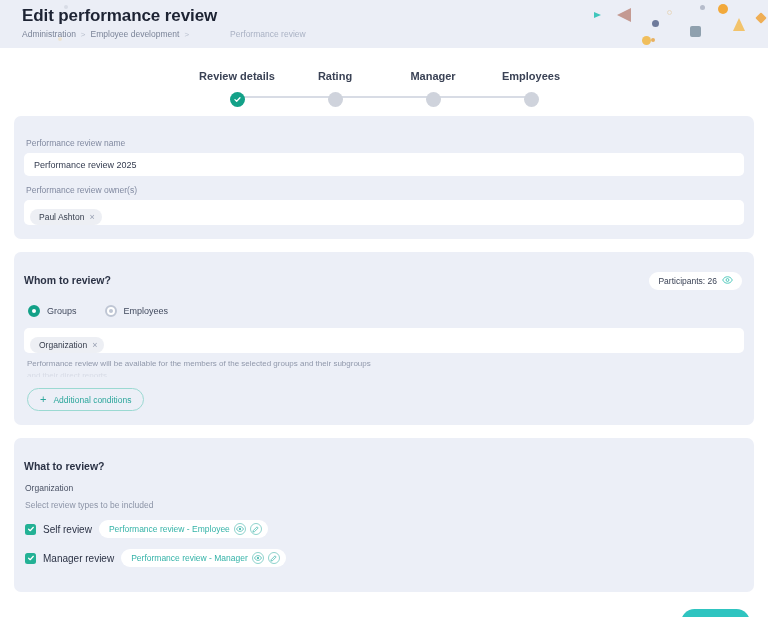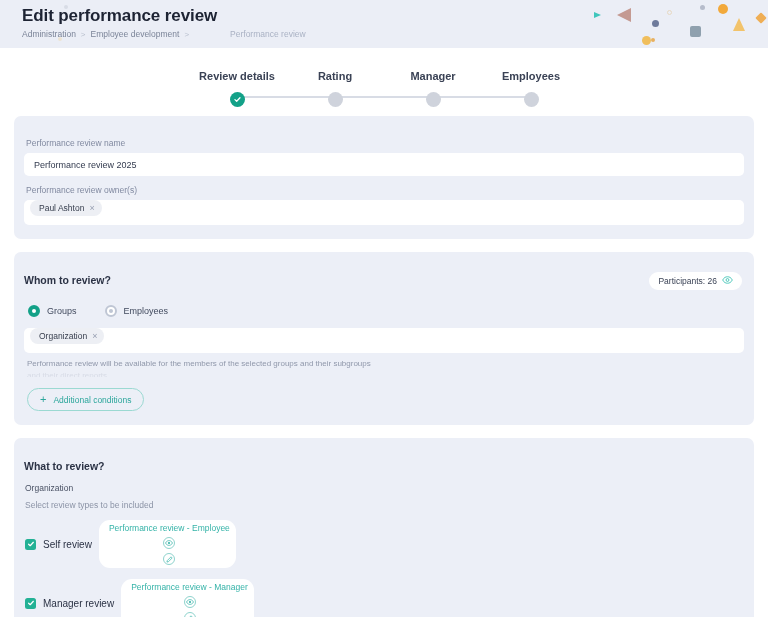--- a/index.html
+++ b/index.html
@@ -130,21 +130,21 @@
     align-items: center;
     padding: 0 10px;
     font-size: 9px;
     color: #333B4F;
   }
   .tag-input {
     min-height: 25px;
     background: #ffffff;
     border-radius: 5px;
     display: flex;
-    align-items: flex-start;
+    align-items: flex-end;
     padding: 0 6px;
     gap: 5px;
   }
   .field-gap { height: 9px; }
 
   .pill {
     display: inline-flex;
     align-items: center;
     gap: 5px;
     background: #EDEFF4;
@@ -287,21 +287,20 @@
   .chip {
     display: inline-flex;
     align-items: center;
     gap: 4px;
     background: #ffffff;
     border-radius: 11px;
     padding: 3px 6px 3px 10px;
     font-size: 8.5px;
     color: #35B3A8;
     white-space: nowrap;
-    flex-direction: column;
   }
   .ico-btn {
     width: 12px; height: 12px;
     border-radius: 50%;
     border: 1px solid #8FD3CD;
     display: inline-flex;
     align-items: center;
     justify-content: center;
     cursor: pointer;
     flex: none;

